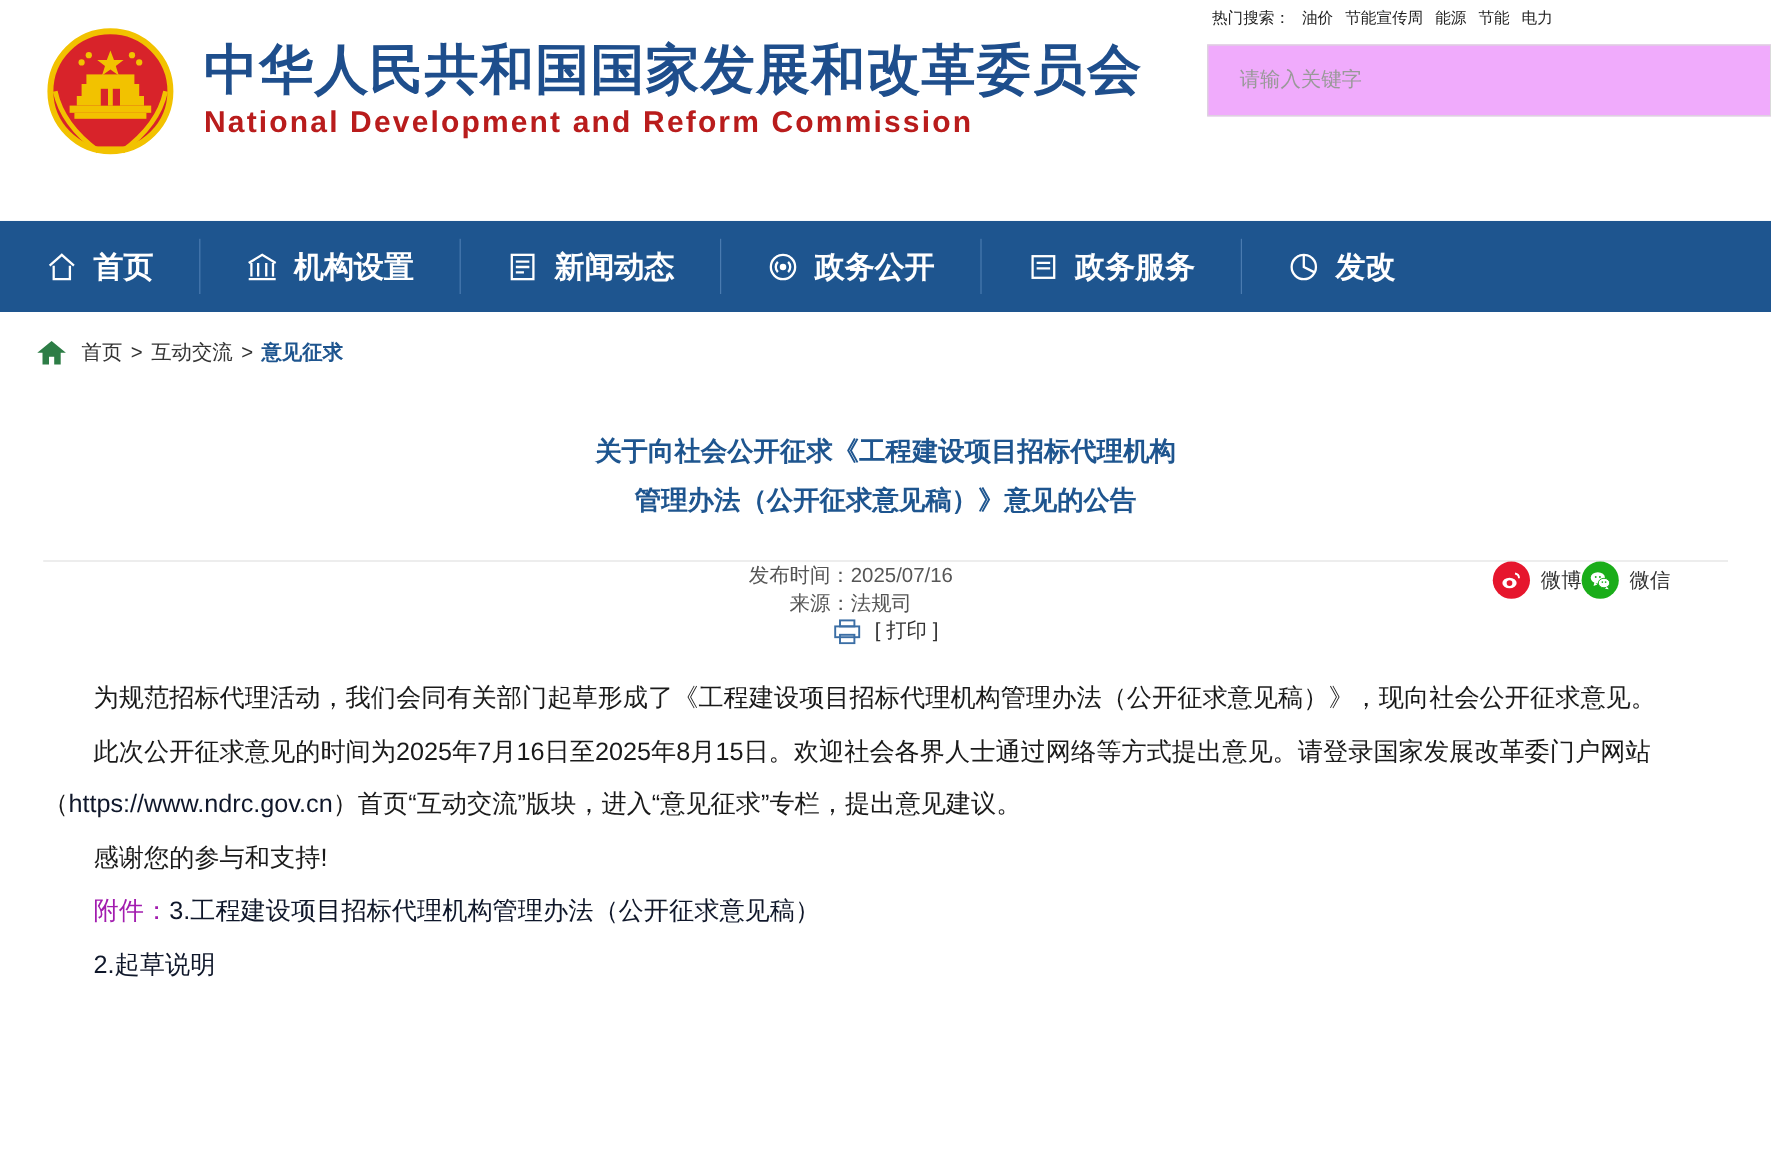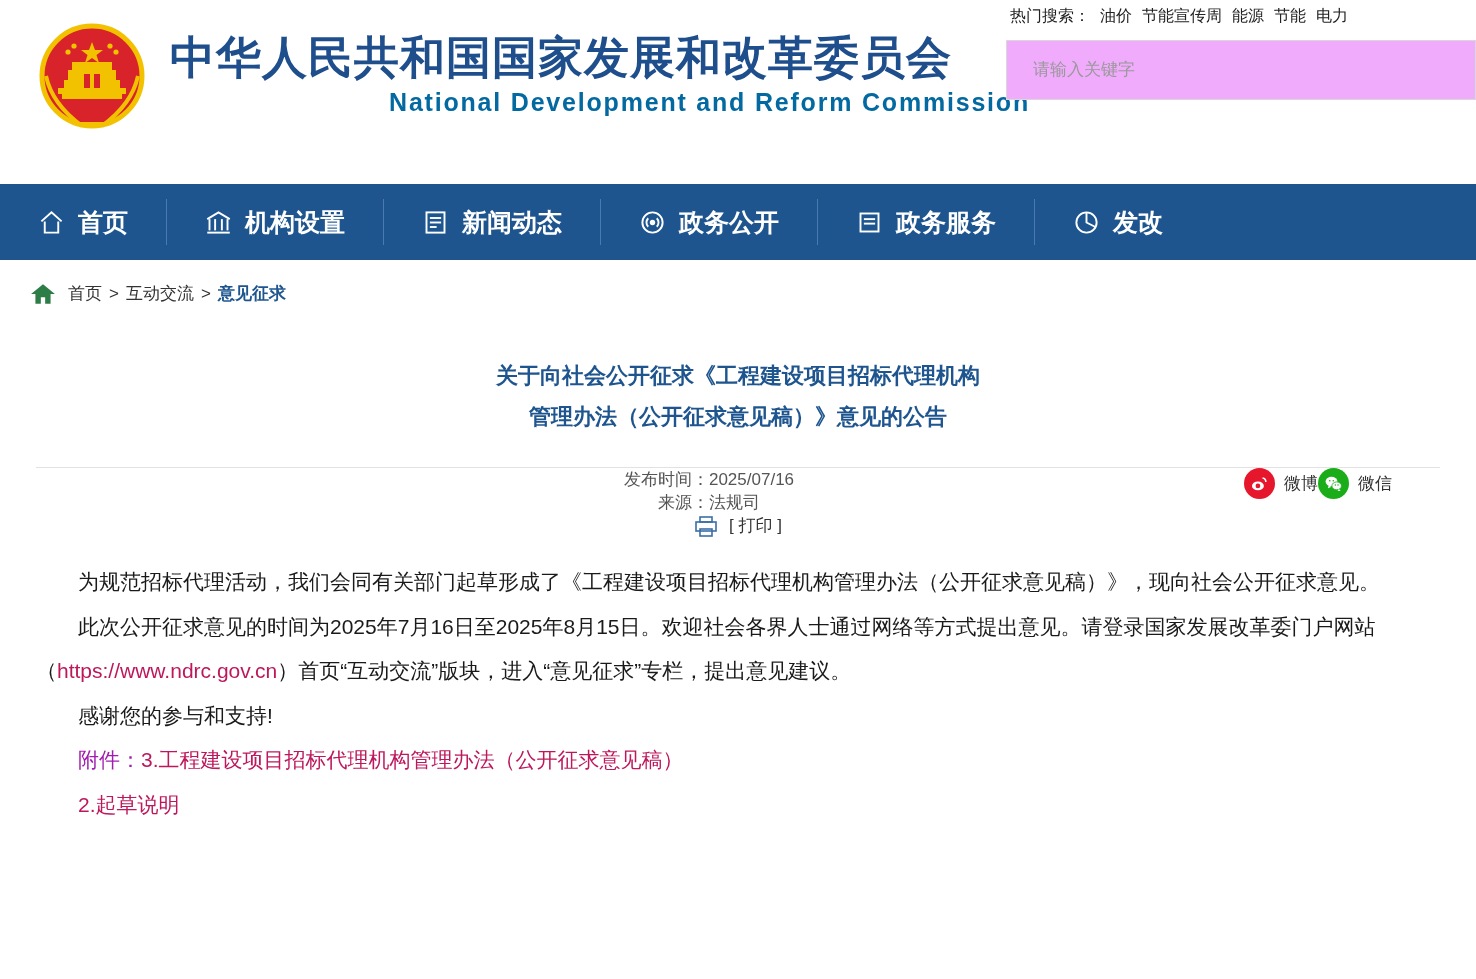--- a/index.html
+++ b/index.html
@@ -33,36 +33,35 @@
     font-size: 45px;
     font-weight: bold;
     color: #1e4e8c;
     letter-spacing: 1px;
     line-height: 1.25;
     white-space: nowrap;
   }
   .brand-en {
     font-size: 25px;
     font-weight: bold;
-    color: #0369a1;
+    color: #b91c1c;
     letter-spacing: 1.8px;
     white-space: nowrap;
     margin-top: 2px;
-    text-align: right;
   }
 
   .search-area {
     position: absolute;
     right: 0px; top: 6px;
     width: 470px;
   }
   .hot-row {
     display: flex;
     align-items: center;
-    font-size: 16px;
+    font-size: 13px;
     color: #333;
     gap: 10px;
     white-space: nowrap;
     padding-left: 4px;
   }
   .hot-label { color: #222; }
   .hot-item { color: #222; text-decoration: none; }
 
   .search-box {
     margin-top: 13px;
@@ -169,21 +168,21 @@
   .circ.weibo { background: #e6162d; }
   .circ.wechat { background: #1aad19; }
 
   .body-text {
     font-size: 21px;
     color: #1a1a1a;
     line-height: 2.12;
     padding-top: 14px;
   }
   .body-text p { margin: 0; text-indent: 2em; }
-  .link { color: #be185d; text-decoration: none; }
+  .link { color: #0f172a; text-decoration: none; }
   .att-line { text-indent: 2em; }
   .att-line .att-lbl { color: #a21caf; }
   .att-line2 { text-indent: 5.3em; }
 </style>
 </head>
 <body>
 
 <div class="header">
 
   <div class="emblem">

